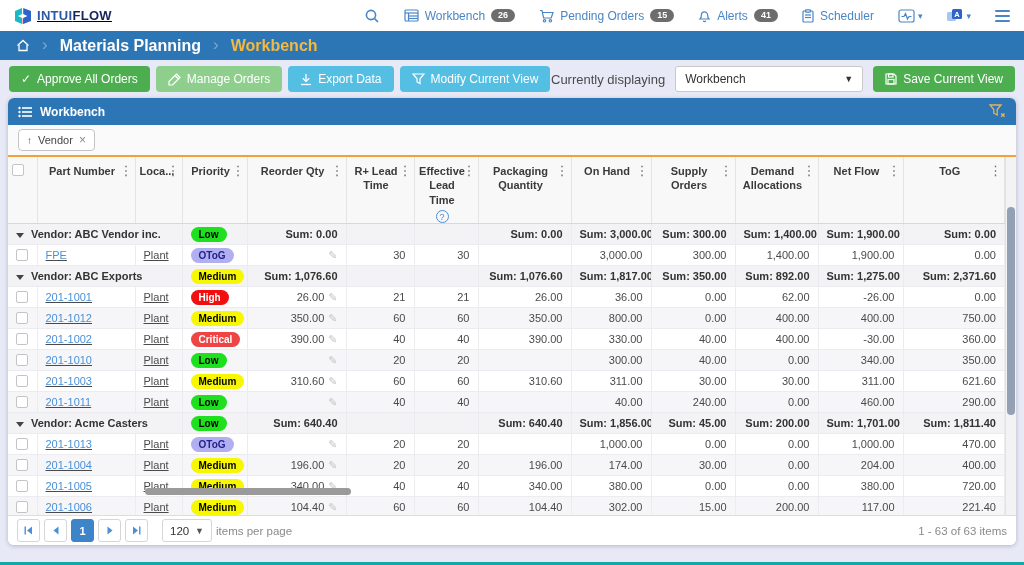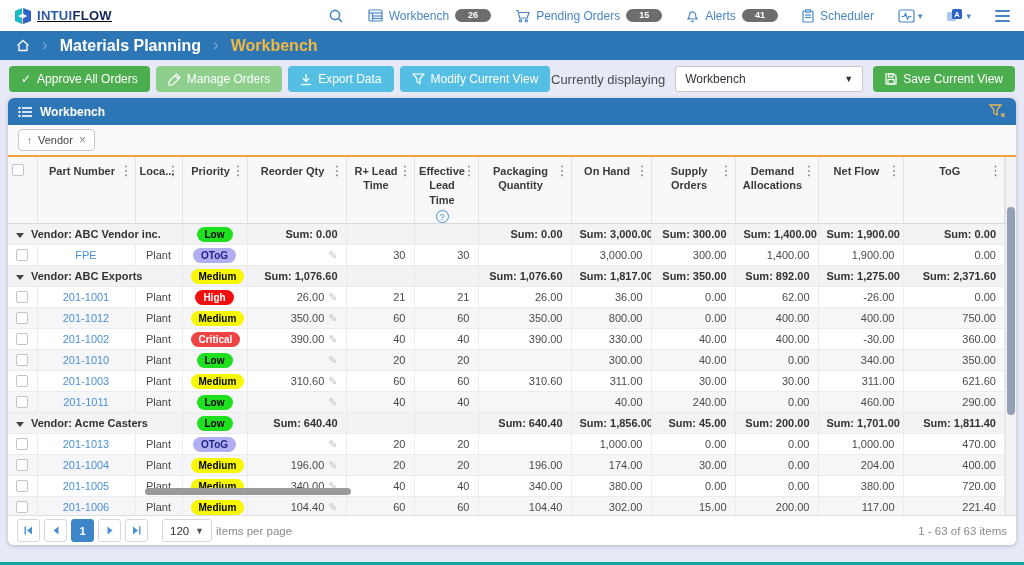--- a/index.html
+++ b/index.html
@@ -9,21 +9,21 @@
   
   .topbar { position:absolute; top:0; left:0; right:0; height:31px; background:#fff;
     display:flex; align-items:center; justify-content:space-between; padding:0 14px; z-index:5;}
   .logo { display:flex; align-items:center; gap:5px;text-decoration:underline; }
   .logo-text { font-size:13px; letter-spacing:.3px; }
   .logo-text .l1 { color:#2b57a5; font-weight:600; }
   .logo-text .l2 { color:#16265c; font-weight:800; }
   .topnav { display:flex; align-items:center; gap:24px; }
   .nav-item { display:flex; align-items:center; gap:6px; color:#4a86c5; font-size:12px; cursor:pointer; }
   .nav-badge { background:#6d6d6d; color:#fff; font-size:9px; font-weight:bold;
-    border-radius:9px; padding:2px 13px; line-height:1; }
+    border-radius:9px; padding:2px 7px; line-height:1; }
   .icon-btn { display:flex; align-items:center; gap:3px; color:#4a86c5; }
   .caret { font-size:9px; color:#4a86c5; }
   .burger { display:flex; flex-direction:column; gap:3px; cursor:pointer; }
   .burger span { width:15px; height:2px; background:#4a86c5; border-radius:1px; }
 
   
   .breadcrumb { position:absolute; top:31px; left:0; right:0; height:29px; background:#2d76b5;
     display:flex; align-items:center; gap:12px; padding:0 16px; z-index:5; }
   .bc-sep { color:#79a8d6; font-size:17px; line-height:1; margin-top:-2px; }
   .bc-item { color:#fff; font-size:16px; font-weight:bold; cursor:pointer; }
@@ -69,21 +69,21 @@
   .help { display:inline-block; width:13px; height:13px; border:1px solid #4a90d9; border-radius:50%;
     color:#4a90d9; font-size:9px; line-height:12px; text-align:center; font-weight:normal; margin-top:3px; cursor:pointer;}
   tbody td { height:21px; font-size:11px; border-right:1px solid #ececf0; border-bottom:1px solid #ececf0;
     padding:0 8px; color:#4a4a4a; white-space:nowrap; overflow:hidden; }
   tr.shade td { background:#f6f6f9; }
   tr.group td { background:#f3f3f5; font-weight:bold; color:#333; }
   tr.group td.gcell { padding-left:8px; }
   .garrow { display:inline-block; width:0; height:0; border-left:4px solid transparent;
     border-right:4px solid transparent; border-top:5px solid #444; margin-right:7px; vertical-align:middle; cursor:pointer;}
   .cbx { width:12px; height:12px; border:1px solid #c4c4c4; border-radius:2px; background:#fff; margin:0 auto; cursor:pointer; }
-  td.c-center { text-align:center; }
+  td.c-center { text-align:left;text-decoration:underline; }
   td.num { text-align:right; }
   .plink { color:#4a90d9; cursor:pointer; }
   .pbadge { display:inline-block; font-size:10px; font-weight:bold; border-radius:9px;
     padding:2px 8px; line-height:1.1; }
   .rcell { display:flex; align-items:center; justify-content:flex-end; gap:4px; }
   .pencil { color:#c6c6c6; font-size:11px; cursor:pointer; }
 
   
   .vscroll { position:absolute; top:0; right:0; bottom:0; width:11px; background:#f3f3f4; border-left:1px solid #e2e2e2; }
   .vthumb { position:absolute; top:50px; left:1px; width:8px; height:208px; background:#94a1b4; border-radius:4px; cursor:pointer;}

